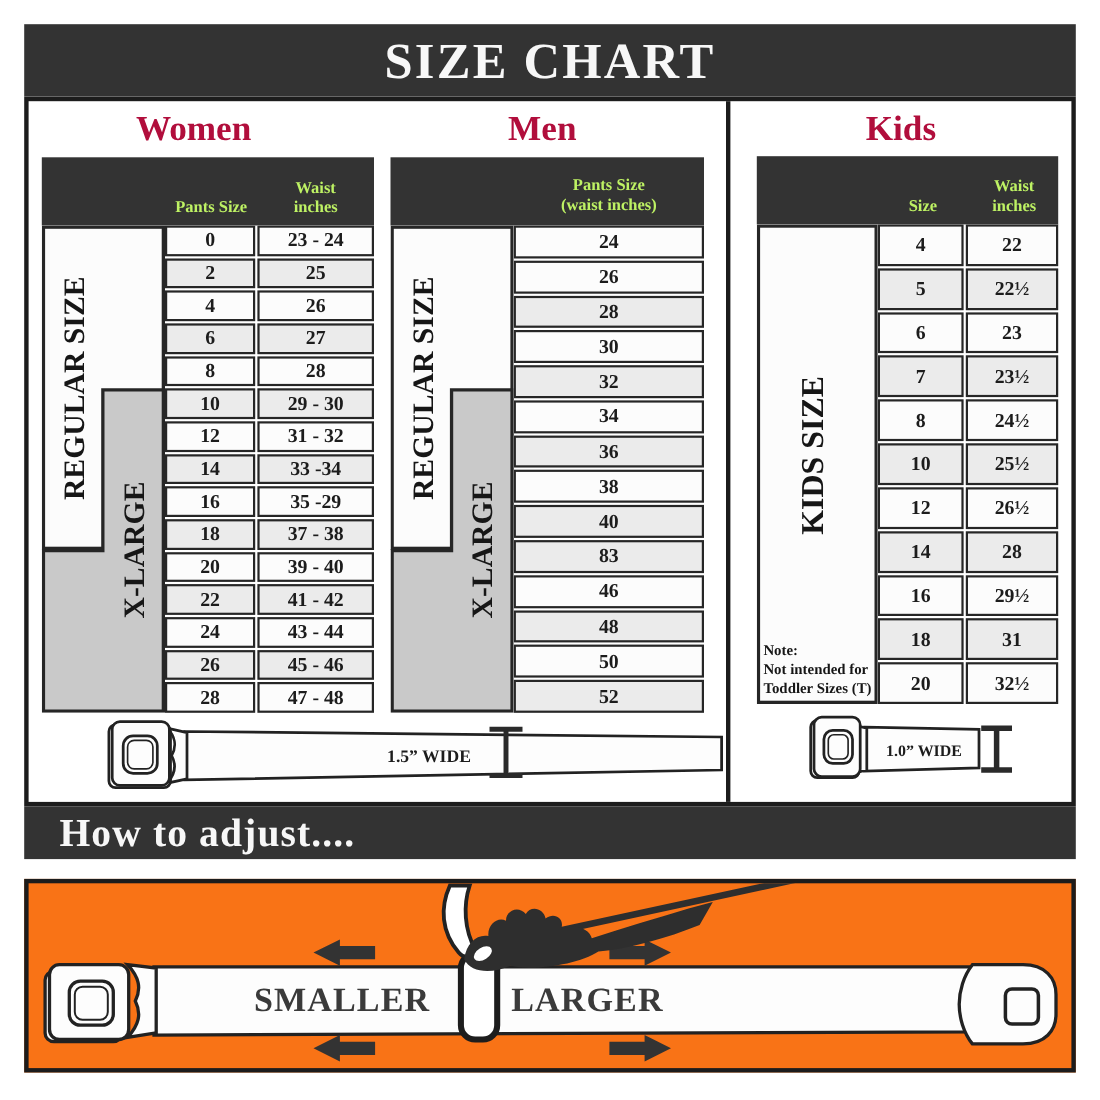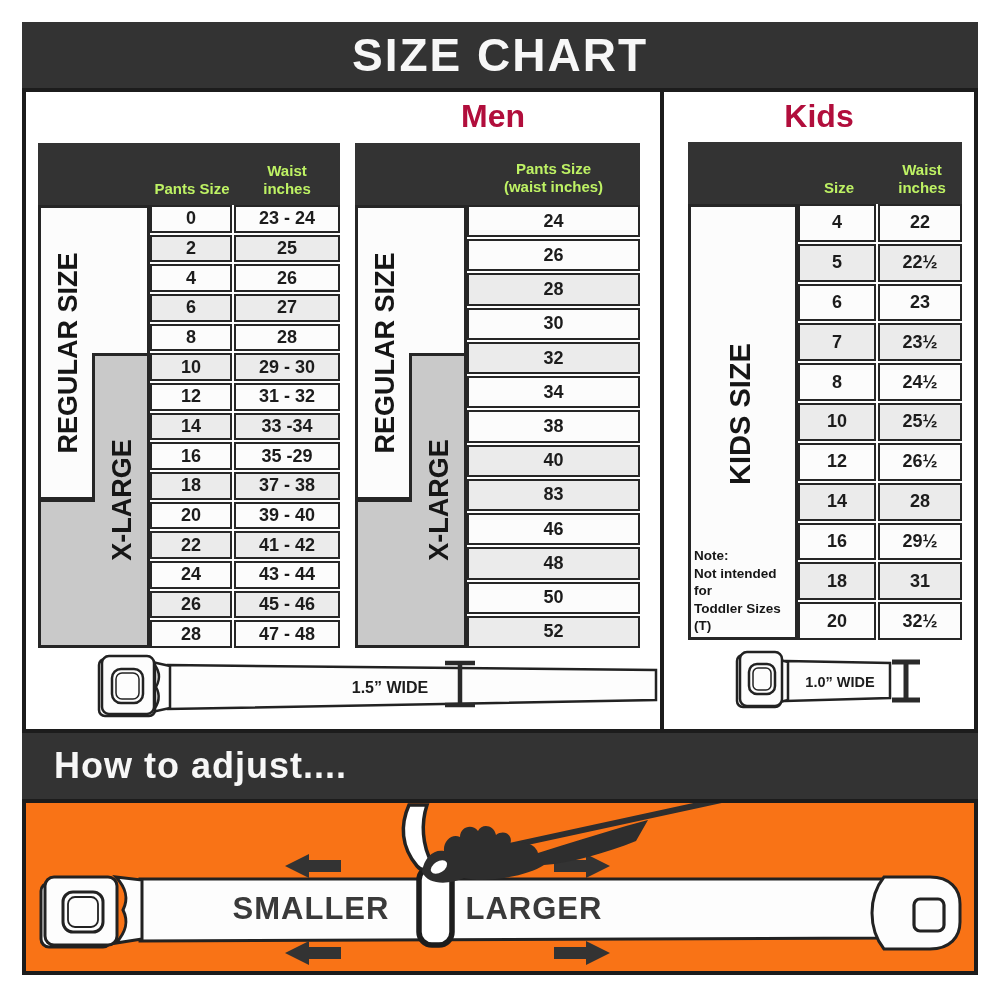--- a/index.html
+++ b/index.html
@@ -1,17 +1,17 @@
 <!DOCTYPE html>
 <html><head>
 <meta charset="utf-8">
 <style>
   html,body{margin:0;padding:0;background:#fff;}
   .page{position:relative;width:1000px;height:1000px;background:#fff;overflow:hidden;
-        font-family:Liberation Sans, sans-serif;color:#1f1f1f;}
+        font-family:Liberation Serif, serif;color:#1f1f1f;}
   .bar{position:absolute;background:#333333;}
   .title-bar{left:22px;top:22px;width:956px;height:66px;display:flex;align-items:center;justify-content:center;}
   .title-bar .t{color:#f7f7f7;font-size:46px;font-weight:700;letter-spacing:2px;}
   .main-panel{position:absolute;left:22px;top:88px;width:956px;height:645px;border:4px solid #1c1c1c;box-sizing:border-box;background:#fff;}
   .divider{position:absolute;left:634px;top:0;width:4px;height:100%;background:#1c1c1c;}
   .sec-heading{position:absolute;top:6px;height:42px;text-align:center;font-size:32px;font-weight:700;color:#b10e3c;}
   .h-women{left:0;width:300px;}
   .h-men{left:300px;width:334px;}
   .h-kids{left:638px;width:310px;}
   .size-table{position:absolute;}
@@ -23,36 +23,37 @@
   .rows{position:absolute;display:flex;flex-direction:column;gap:2px;}
   .trow{flex:1;display:flex;gap:2px;}
   .cell{box-sizing:border-box;border:2.5px solid #262626;background:#fcfcfc;display:flex;align-items:center;justify-content:center;
         font-size:18px;font-weight:700;color:#1c1c1c;}
   .trow.alt .cell{background:#ebebeb;}
   .w-size{width:82px;flex:none;}
   .w-waist{flex:1;}
   .note-block{position:absolute;left:6px;bottom:5px;font-size:13.5px;font-weight:600;line-height:1.3;color:#161616;}
   .note-block span{display:block;}
   .belt-svg{position:absolute;}
-  .adjust-bar{left:22px;top:733px;width:956px;height:66px;display:flex;align-items:center;}
+  .adjust-bar{left:22px;top:733px;width:956px;height:48px;display:flex;align-items:center;}
   .adjust-bar .t{color:#f7f7f7;font-size:36px;font-weight:700;padding-left:32px;letter-spacing:1px;}
   .bottom-panel{position:absolute;left:22px;top:799px;width:956px;height:176px;border:4px solid #1c1c1c;box-sizing:border-box;background:#f97316;}
 </style>
 </head>
 <body>
 
 <div class="page">
 
   <div class="bar title-bar">
     <div class="t">SIZE CHART</div>
   </div>
 
   <div class="main-panel">
     <div class="divider"></div>
 
+    <div class="sec-heading h-women">Women</div>
     <div class="sec-heading h-men">Men</div>
     <div class="sec-heading h-kids">Kids</div>
 
     <div class="size-table" style="left:12px;top:51px;width:302px;height:505px;">
       <div class="thead">
         <div class="hlabel" style="left:112px;width:84px;">Pants Size</div>
         <div class="hlabel" style="left:196px;width:106px;">
           <span>Waist</span><br>
           <span>inches</span>
         </div>
@@ -157,20 +158,23 @@
             <div class="cell w-waist">28</div>
           </div>
           <div class="trow">
             <div class="cell w-waist">30</div>
           </div>
           <div class="trow alt">
             <div class="cell w-waist">32</div>
           </div>
           <div class="trow">
             <div class="cell w-waist">34</div>
+          </div>
+          <div class="trow alt">
+            <div class="cell w-waist">36</div>
           </div>
           <div class="trow">
             <div class="cell w-waist">38</div>
           </div>
           <div class="trow alt">
             <div class="cell w-waist">40</div>
           </div>
           <div class="trow alt">
             <div class="cell w-waist">83</div>
           </div>

